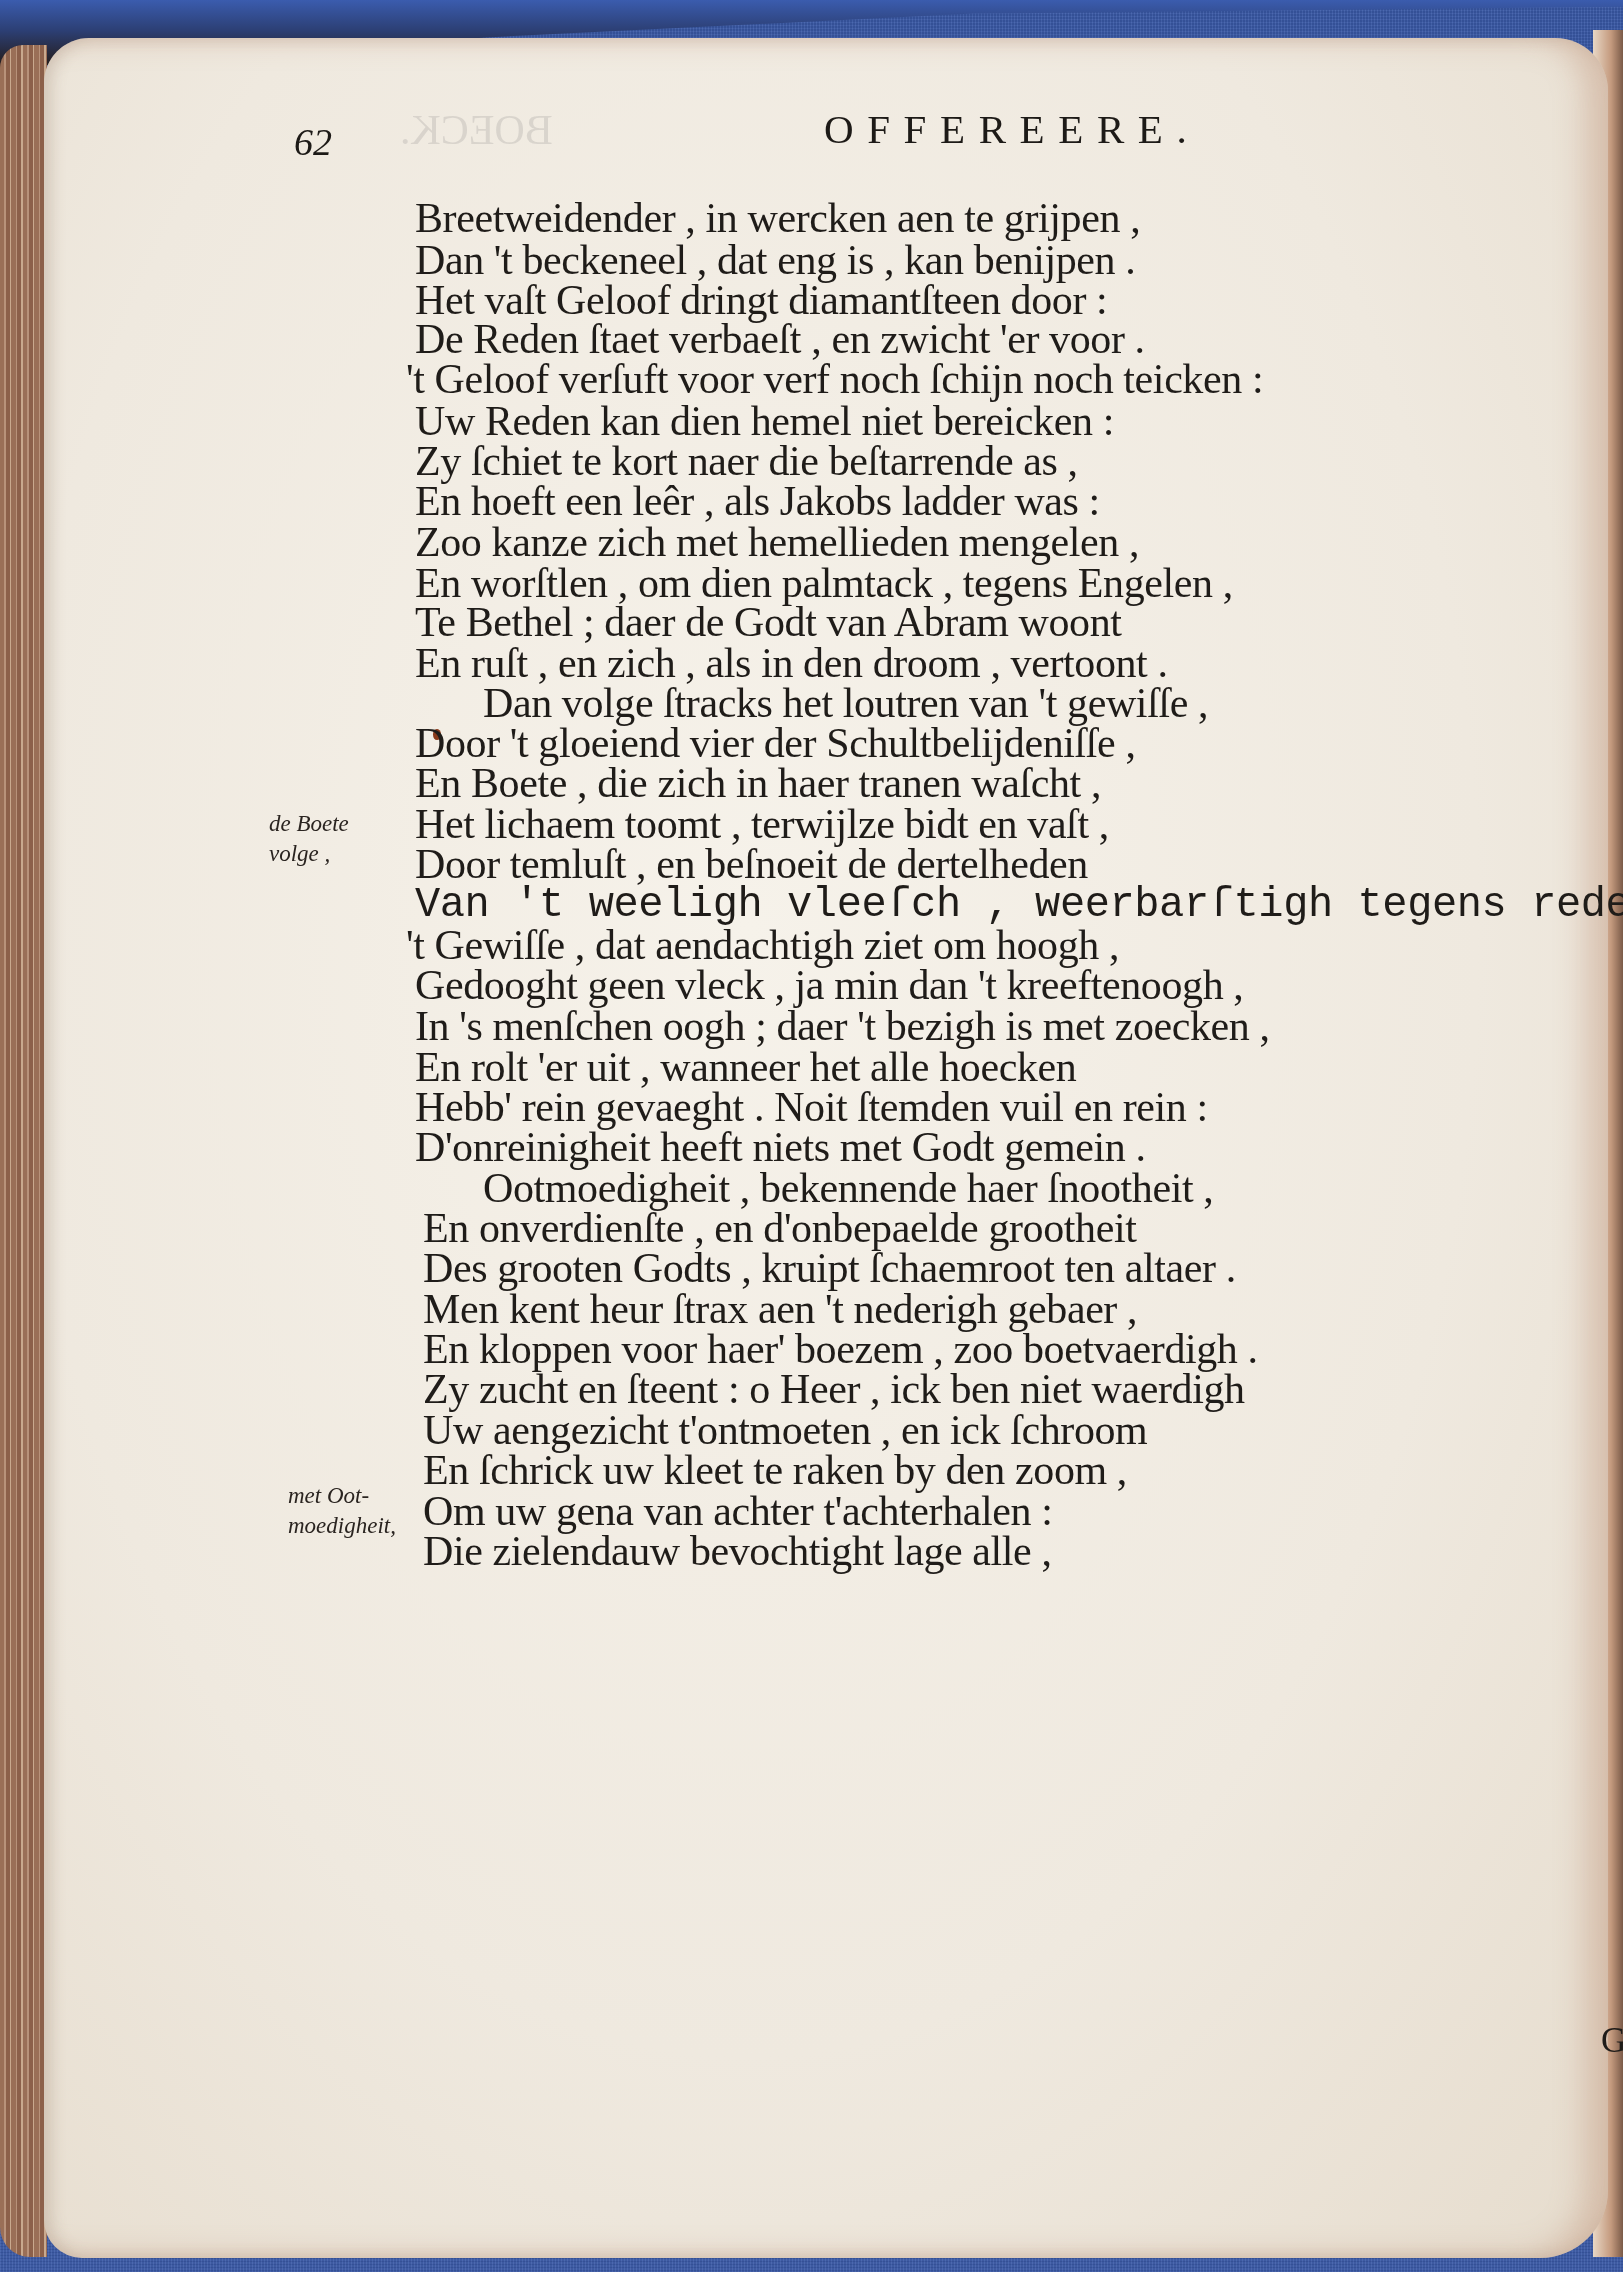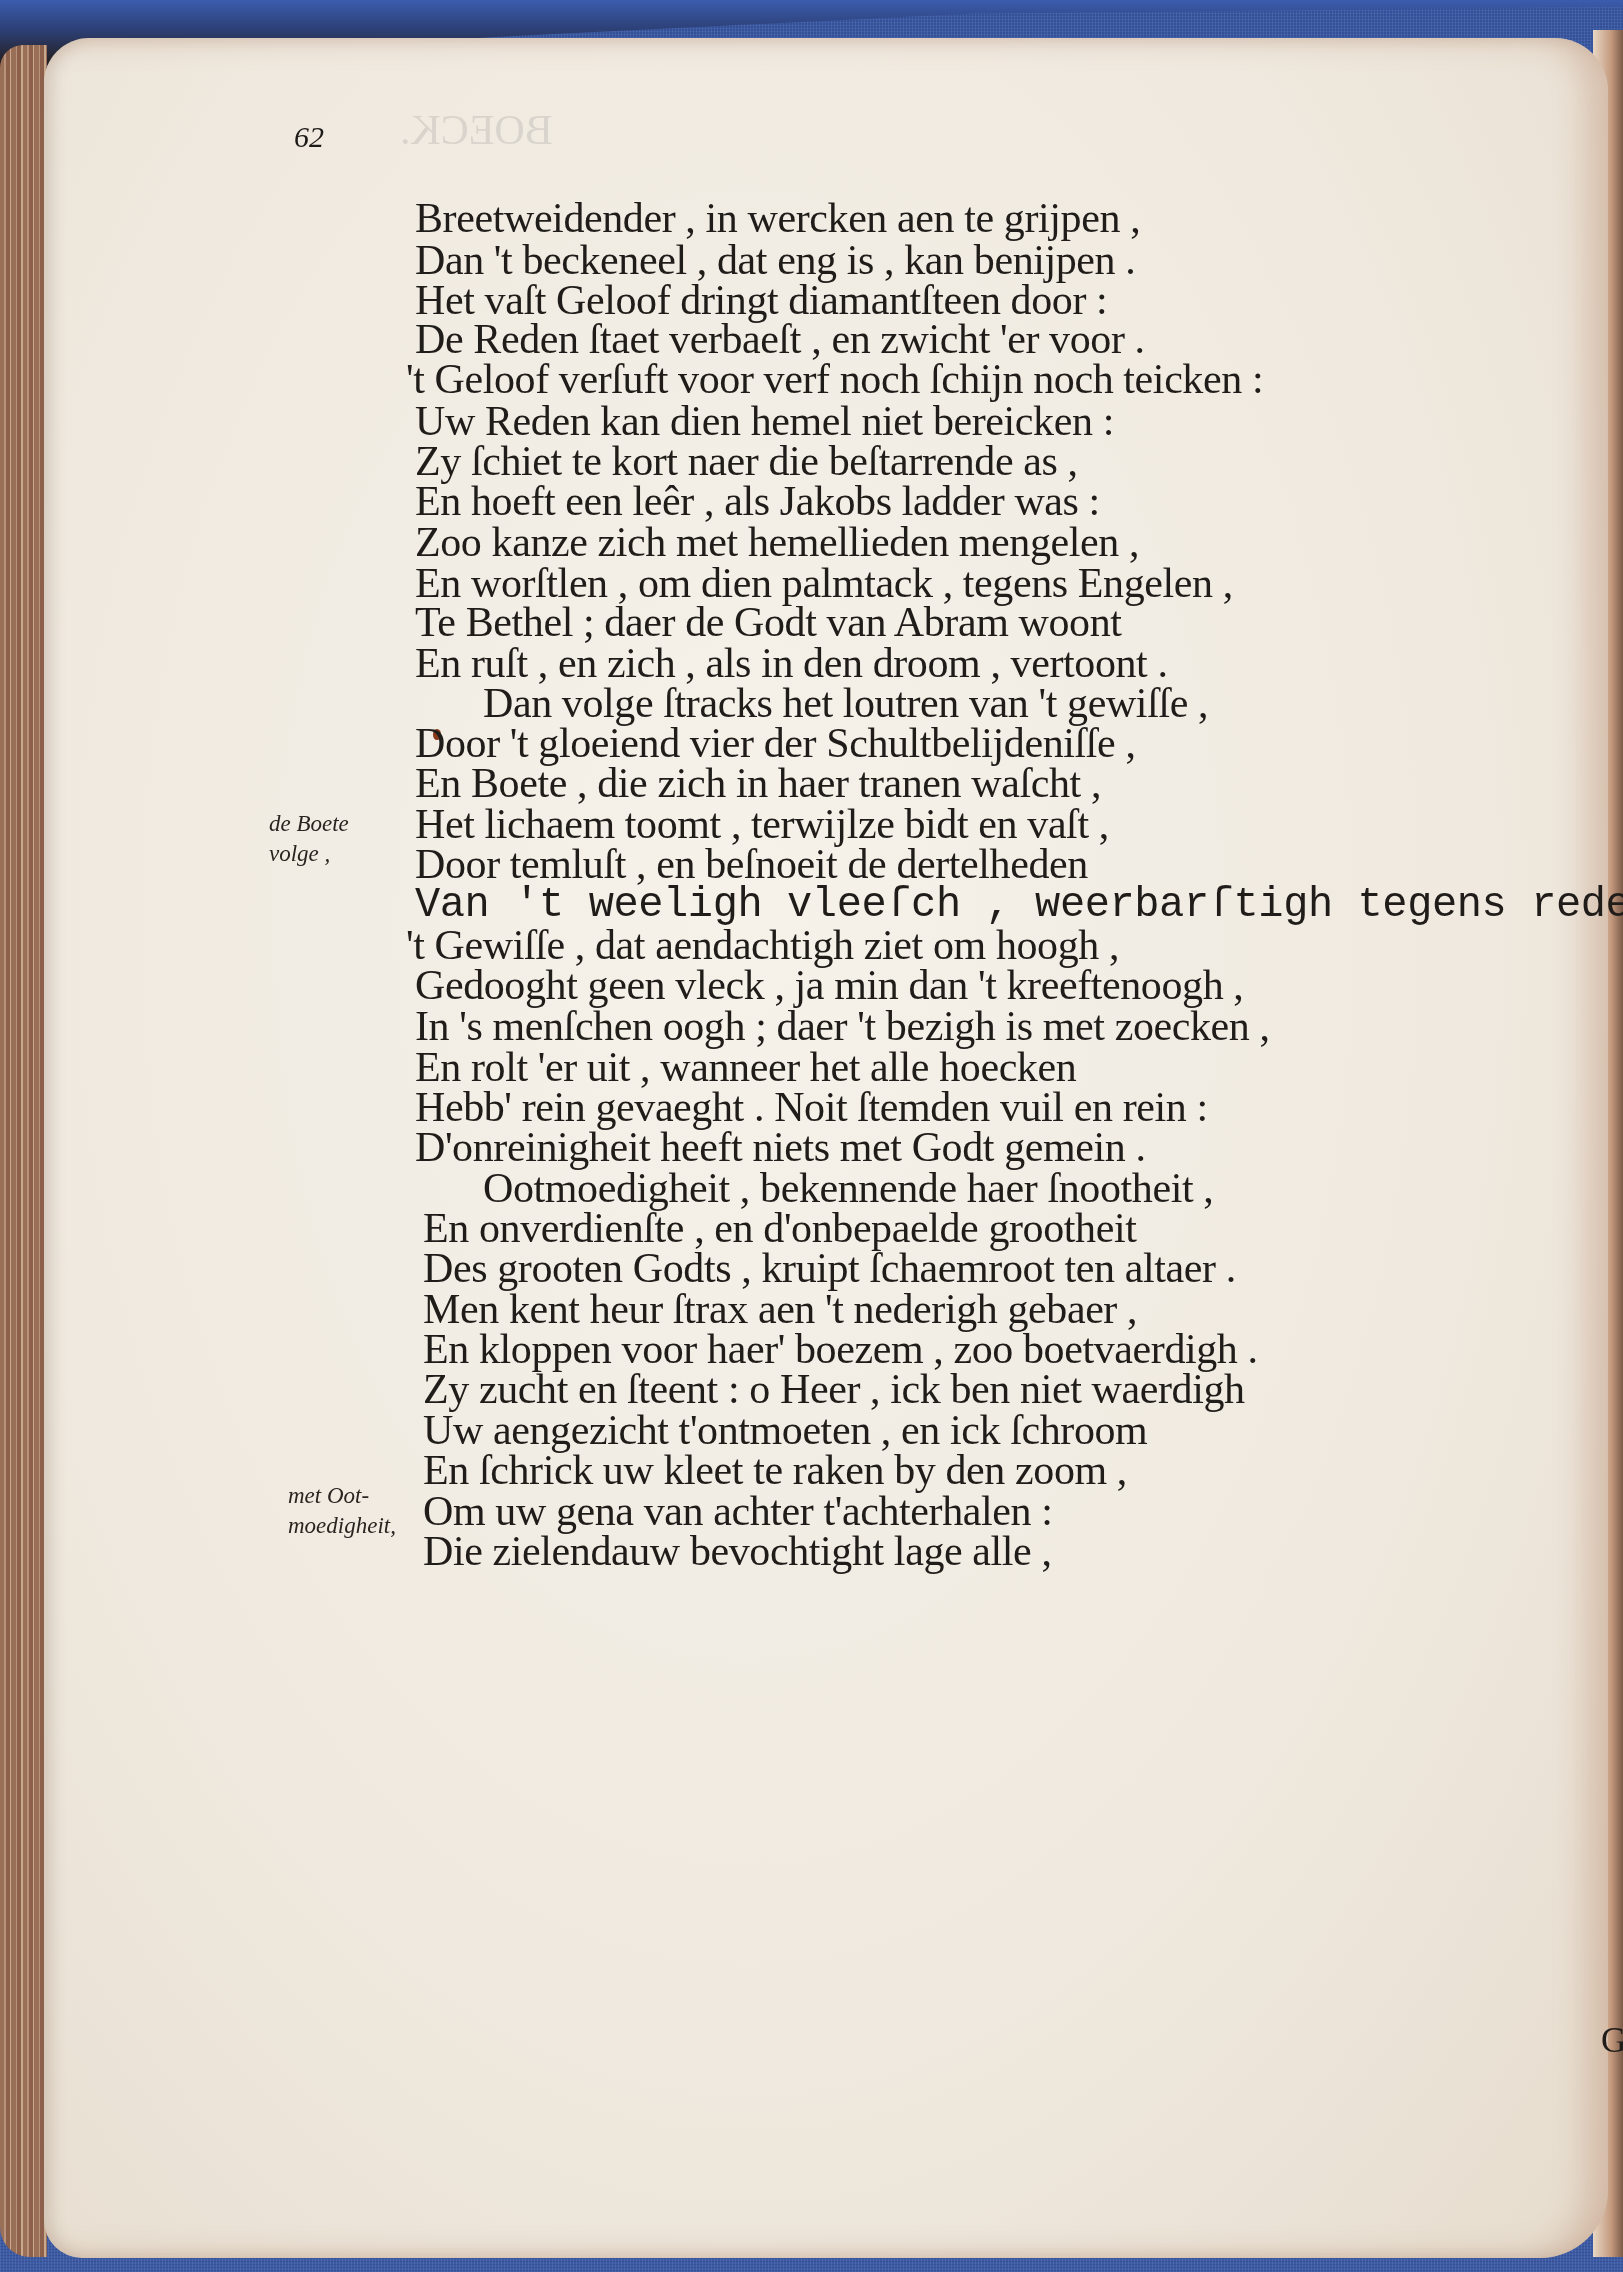--- a/index.html
+++ b/index.html
@@ -29,21 +29,21 @@
       background: radial-gradient(ellipse at 45% 40%, #f6f2ea 0%, #efe9df 60%, #e6dccd 100%);
       border-radius: 45px 53px 68px 38px;
       box-shadow: inset -23px 0 30px rgba(180,130,100,0.35), inset 7.6px 0 15px rgba(120,90,70,0.2);
     }
     .header-title {
       position:absolute; left:780px; top:67px;
       font-family:"Liberation Serif", serif; font-size:41px; letter-spacing:13.6px; color:#1d1a17;
     }
     .page-number {
       position:absolute; left:250px; top:82px;
-      font-family:"Liberation Serif", serif; font-style:italic; font-size:30px; color:#1d1a17;
+      font-family:"Liberation Serif", serif; font-style:italic; font-size:38px; color:#1d1a17;
     }
     .verse {
       position:absolute;
       font-family:"Liberation Serif", serif; font-size:42px; line-height:42px;
       color:#1f1c19; white-space:nowrap; letter-spacing:-0.4px;
     }
     .margin-note {
       position:absolute;
       font-family:"Liberation Serif", serif; font-style:italic; font-size:23px; line-height:30px;
       color:#2a2420; white-space:nowrap;
@@ -60,20 +60,21 @@
   </style>
 </head>
 <body>
 
 <div class="binding-shadow"></div>
 <div class="fore-edge"></div>
 <div class="right-edge"></div>
 
 <div class="page">
   <div class="bleed" style="left:356px; top:68px;">BOECK.</div>
+  <div class="header-title">OFFEREERE.</div>
   <div class="page-number">62</div>
 
   <div class="margin-note" style="left:225px; top:771px;">
     <div>de Boete</div>
     <div>volge ,</div>
   </div>
   <div class="margin-note" style="left:244px; top:1443px;">
     <div>met Oot-</div>
     <div>moedigheit,</div>
   </div>

